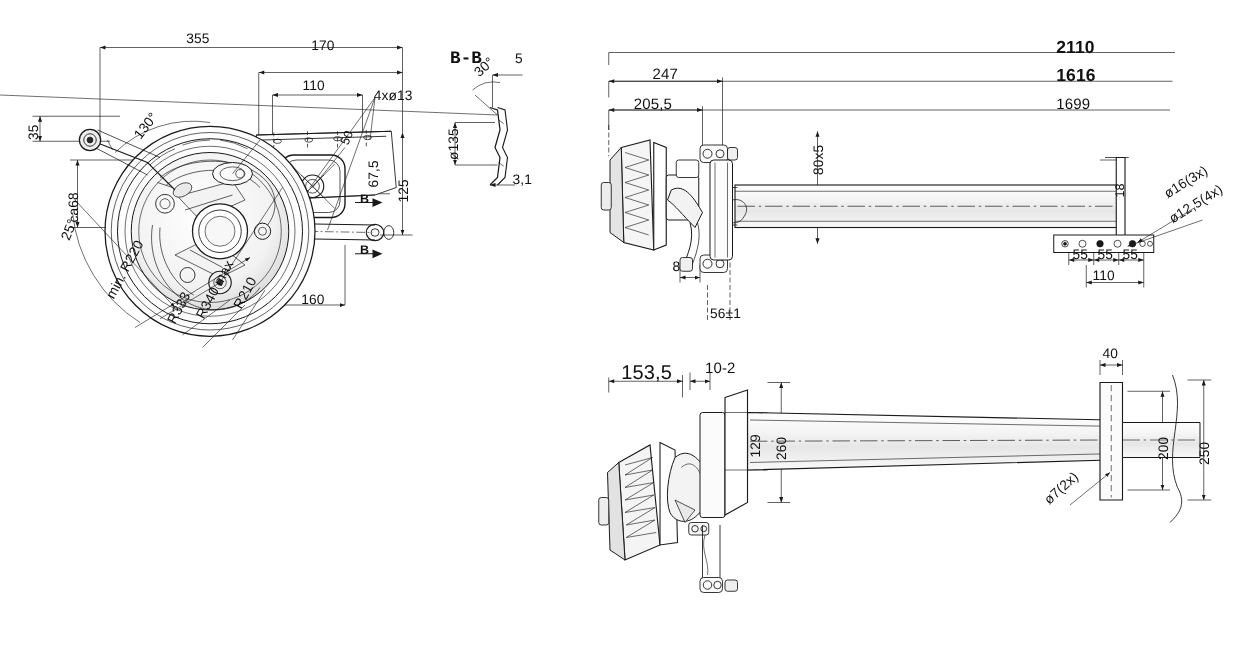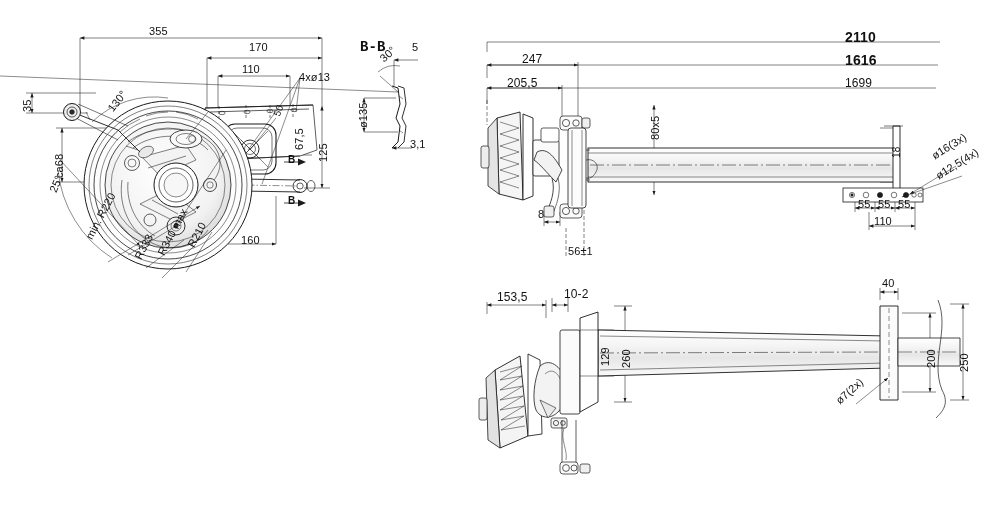--- a/index.html
+++ b/index.html
@@ -442,21 +442,21 @@
             <rect x="580" y="464" width="10" height="9" rx="2" fill="#efefef"></rect>
             <path d="M564,428 C560,440 568,450 566,460" stroke-width="0.5"></path>
           </g>
         </g>
       </g>
 
     </g>
   </svg>
 
   <div class="dimtxt" style="left:149px;top:26px;">355</div>
-  <div class="dimtxt" style="left:249px;top:42px;">170</div>
+  <div class="dimtxt" style="left:249px;top:32px;">170</div>
   <div class="dimtxt" style="left:242px;top:64px;">110</div>
   <div class="dimtxt" style="left:299px;top:72px;">4xø13</div>
   <div class="dimtxt rot90" style="left:22px;top:112px;">35</div>
   <div class="dimtxt" style="left:106px;top:107px;transform:rotate(-52deg);transform-origin:0 0;">130°</div>
   <div class="dimtxt rot90" style="left:54px;top:178px;">ca68</div>
   <div class="dimtxt" style="left:48px;top:190px;transform:rotate(-68deg);transform-origin:0 0;">25°</div>
   <div class="dimtxt" style="left:84px;top:236px;transform:rotate(-62deg);transform-origin:0 0;">min. R220</div>
   <div class="dimtxt" style="left:133px;top:256px;transform:rotate(-62deg);transform-origin:0 0;">R333</div>
   <div class="dimtxt" style="left:156px;top:252px;transform:rotate(-62deg);transform-origin:0 0;">R340 max</div>
   <div class="dimtxt" style="left:186px;top:244px;transform:rotate(-62deg);transform-origin:0 0;">R210</div>
@@ -482,21 +482,21 @@
   <div class="dimtxt rot90" style="left:892px;top:158px;font-size:10px;">18</div>
   <div class="dimtxt" style="left:930px;top:152px;transform:rotate(-32deg);transform-origin:0 0;font-size:11px;">ø16(3x)</div>
   <div class="dimtxt" style="left:934px;top:172px;transform:rotate(-32deg);transform-origin:0 0;font-size:11px;">ø12,5(4x)</div>
   <div class="dimtxt" style="left:858px;top:199px;font-size:11px;">55</div>
   <div class="dimtxt" style="left:878px;top:199px;font-size:11px;">55</div>
   <div class="dimtxt" style="left:898px;top:199px;font-size:11px;">55</div>
   <div class="dimtxt" style="left:874px;top:216px;font-size:11px;">110</div>
   <div class="dimtxt" style="left:538px;top:209px;font-size:11px;">8</div>
   <div class="dimtxt" style="left:568px;top:246px;font-size:11px;">56±1</div>
 
-  <div class="dimtxt" style="left:497px;top:291px;font-size:12px;">153,5</div>
+  <div class="dimtxt" style="left:497px;top:291px;font-size:16px;">153,5</div>
   <div class="dimtxt" style="left:564px;top:288px;font-size:12px;">10-2</div>
   <div class="dimtxt rot90" style="left:600px;top:366px;font-size:11px;">129</div>
   <div class="dimtxt rot90" style="left:621px;top:368px;font-size:11px;">260</div>
   <div class="dimtxt" style="left:882px;top:278px;font-size:11px;">40</div>
   <div class="dimtxt rot90" style="left:926px;top:368px;font-size:11px;">200</div>
   <div class="dimtxt rot90" style="left:959px;top:372px;font-size:11px;">250</div>
   <div class="dimtxt" style="left:834px;top:398px;transform:rotate(-42deg);transform-origin:0 0;font-size:11px;">ø7(2x)</div>
 
 
 </div>

